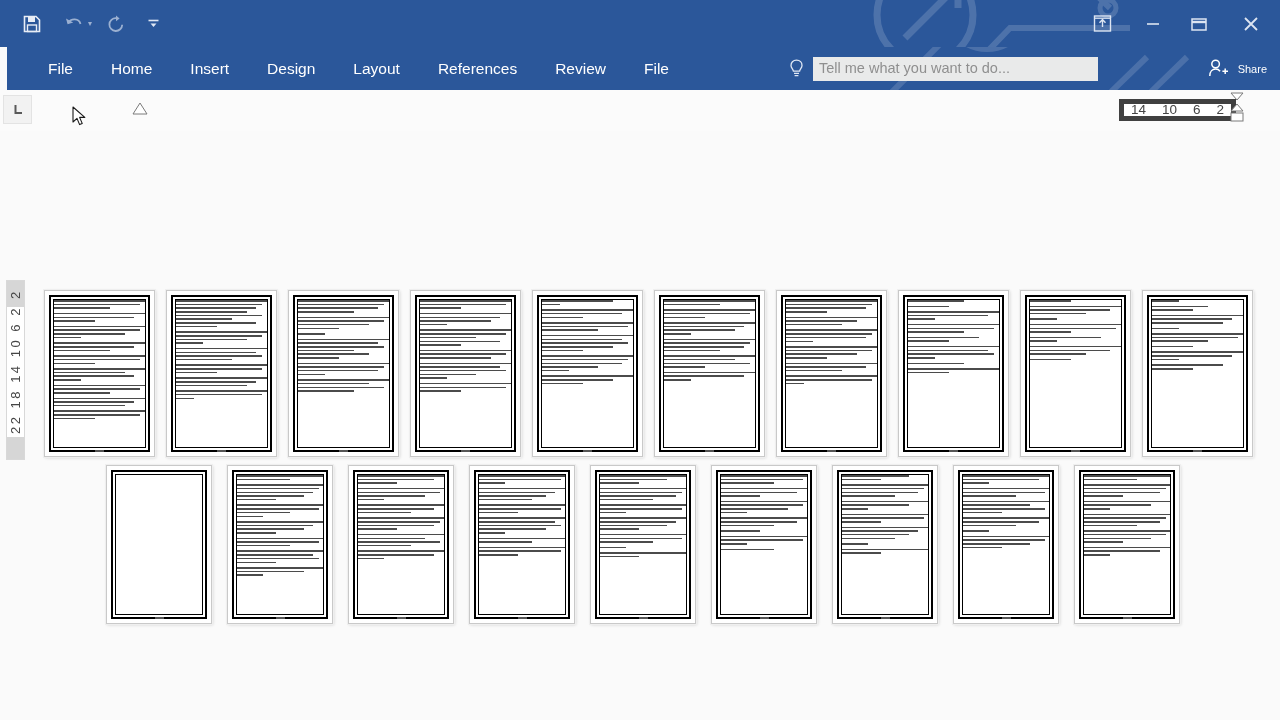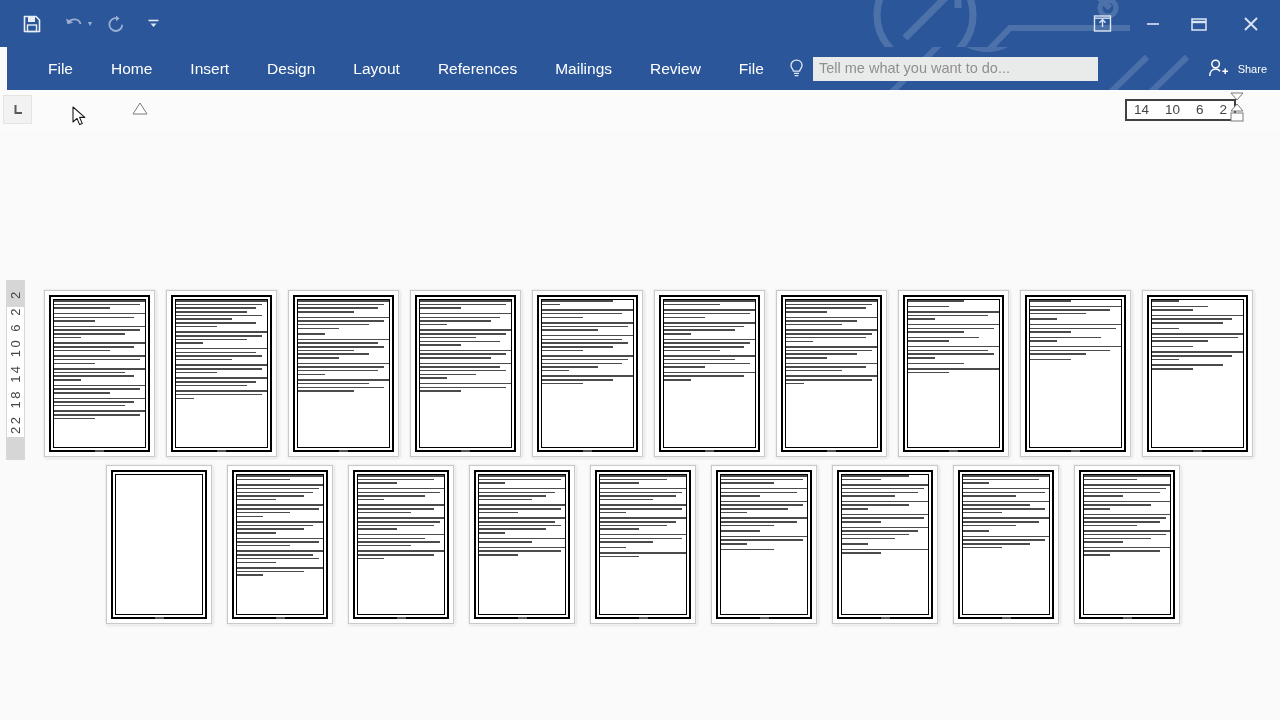--- a/index.html
+++ b/index.html
@@ -77,21 +77,21 @@
     position: absolute; left: 0; top: 90px; width: 1280px; height: 41px;
     background: #fbfbfb;
   }
   .tabsel {
     position: absolute; left: 3px; top: 95px; width: 29px; height: 29px;
     background: #f2f2f2; border: 1px solid #e3e3e3;
     display: flex; align-items: center; justify-content: center;
   }
   .hruler {
     position: absolute; right: 44px; top: 99px; height: 22px;
-    background: #ffffff; border: 2px solid #404040;
+    background: #ffffff; border: 5px solid #404040;
     display: flex; align-items: center; justify-content: flex-start;
     padding: 0 7px; gap: 16px;
   }
   .hruler .num { font-size: 13.5px; color: #444; line-height: 20px; }
   .ind-group { position: absolute; right: 35px; top: 92px; width: 16px; height: 38px; }
 
   
   .vruler {
     position: absolute; left: 6px; top: 280px; width: 19px; height: 180px;
     background: #ffffff; border: 1px solid #d8d8d8;
@@ -239,21 +239,20 @@
       <circle cx="160" cy="-10" r="42" fill="none" stroke="#ffffff" stroke-width="6"></circle>
     </svg>
 
     <div class="tabs">
       <div class="tab">File</div>
       <div class="tab">Home</div>
       <div class="tab">Insert</div>
       <div class="tab">Design</div>
       <div class="tab">Layout</div>
       <div class="tab">References</div>
-      <div class="tab">Mailings</div>
       <div class="tab">Review</div>
       <div class="tab">File</div>
     </div>
 
     <div class="tellme-wrap">
       <span class="bulb">
         <svg width="15" height="20" viewBox="0 0 15 20">
           <path d="M7.5 1.2 C4 1.2 2 3.6 2 6.4 C2 8.8 4 10 4.4 12.2 L10.6 12.2 C11 10 13 8.8 13 6.4 C13 3.6 11 1.2 7.5 1.2 Z" fill="none" stroke="#dfe7f4" stroke-width="1.3"></path>
           <path d="M5 14.4 H10 M5.6 16.6 H9.4" stroke="#dfe7f4" stroke-width="1.3"></path>
         </svg>

